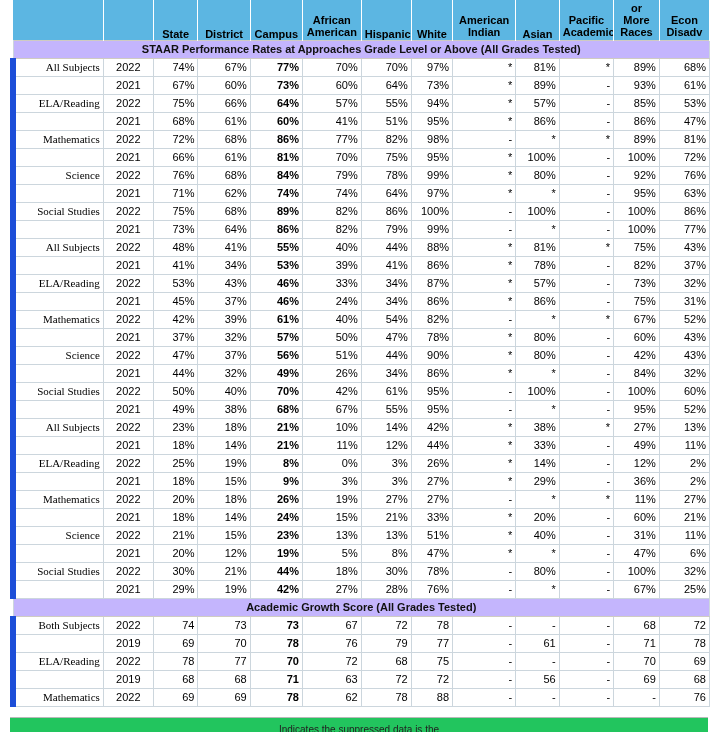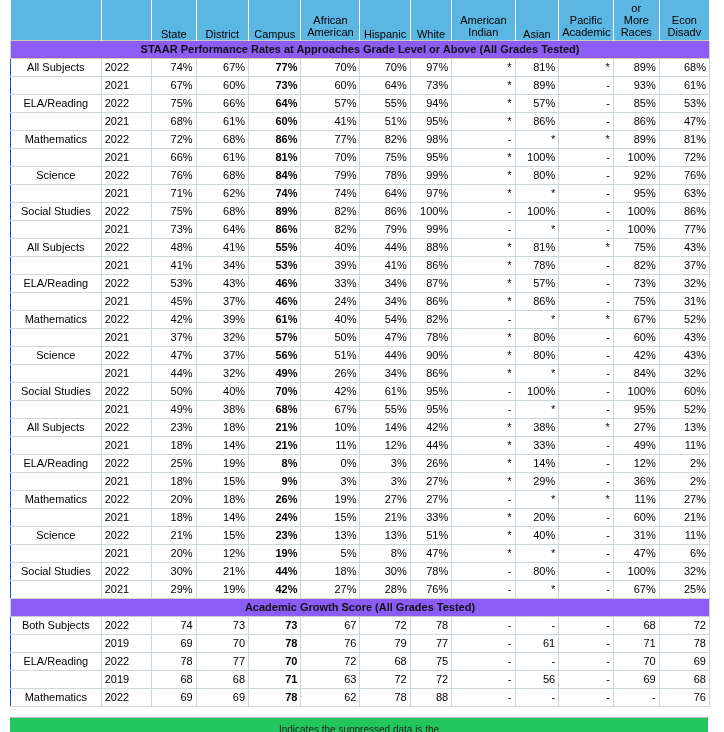--- a/index.html
+++ b/index.html
@@ -28,58 +28,59 @@
     vertical-align:bottom;
     box-sizing:border-box;
     white-space:nowrap;
     overflow:hidden;
   }
 
   
   thead th{
     background:#5CB6E2;
     color:#000;
-    font-weight:normal;
+    font-weight:bold;
     text-align:center;
     vertical-align:bottom;
     border-left:1px solid #ffffff;
     border-right:1px solid #ffffff;
     padding-bottom:1px;
   }
   thead th.hdr-blank{border-left:none;}
   thead th.hdr-stack{line-height:12px;padding-bottom:2px;}
   .hdr-row{height:40px;}
   thead th div{line-height:12px;}
 
   
   td.section{
-    background:#8b5cf6;
+    background:#c4b5fd;
     font-weight:bold;
     text-align:center;
     font-size:11.5px;
     height:18px;
     line-height:18px;
     vertical-align:middle;
     border-top:1px solid #cfcbc2;
     border-bottom:1px solid #cfcbc2;
     color:#111;
   }
 
   
   tbody td{
     background:#ffffff;
     border:1px solid #ccd6dd;
     border-top-color:#e6ecf0;
   }
   td.lbl{
-    text-align:center;
-    border-left:1px solid #1d4ed8;
+    text-align:right;
+    border-left:6px solid #1d4ed8;
     padding-left:4px;
-  }
-  td.yr{text-align:left;padding-left:5px;}
+    font-family:Liberation Serif, serif;
+  }
+  td.yr{text-align:center;padding-left:5px;}
   td.num{text-align:right;padding-right:4px;}
   td.campus{font-weight:bold;}
   tr.grp-top td{border-top:1px solid #9fb0bb;}
   tr.grp-mid td{border-top:1px solid #eef2f5;}
   tr.grp-mid td.lbl{color:transparent;}
 
   
   col.c-lbl{width:83px;}
   col.c-yr{width:46px;}
   col.c-state{width:41px;}

